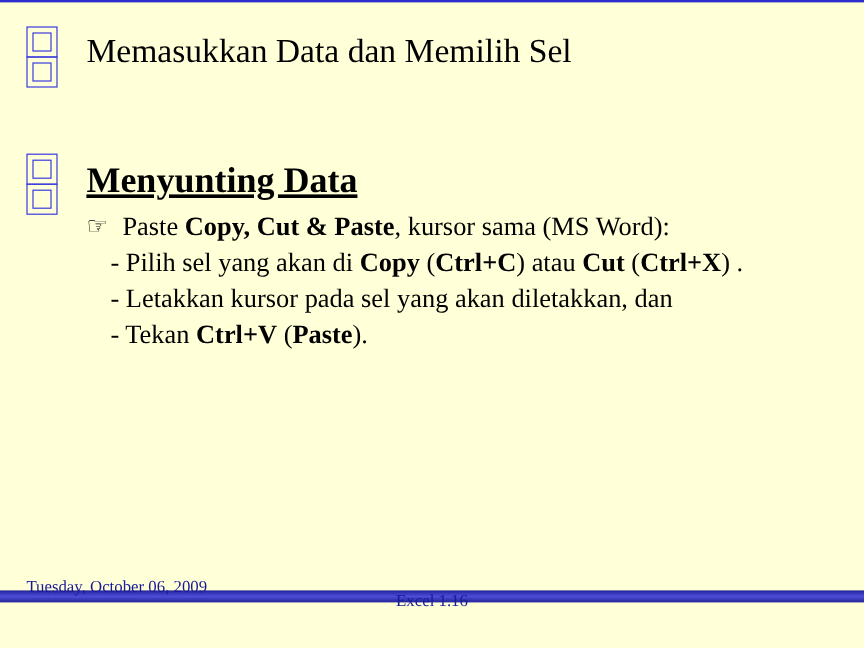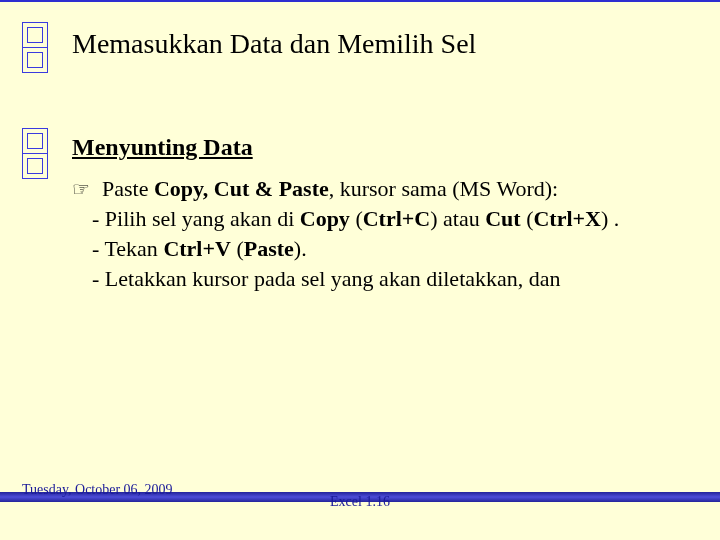--- a/index.html
+++ b/index.html
@@ -40,21 +40,21 @@
   .title {
     position: absolute;
     left: 72px; top: 28px;
     font-size: 28px;
     color: #000;
     font-weight: 400;
   }
   .subtitle {
     position: absolute;
     left: 72px; top: 134px;
-    font-size: 24px;
+    font-size: 30px;
     color: #000;
     font-weight: 700;
     text-decoration: underline;
   }
   .body-block {
     position: absolute;
     left: 72px; top: 174px;
     width: 600px;
   }
   .bullet-row {
@@ -131,22 +131,22 @@
   <div class="body-block">
     <div class="bullet-row">
       <div class="bullet-icon">☞</div>
       <div class="bullet-text">
         <span>Paste </span><b>Copy, Cut &amp; Paste</b><span>, kursor sama (MS Word):</span>
       </div>
     </div>
     <div class="indent-line">
       <span>- Pilih sel yang akan di </span><b>Copy</b><span> (</span><b>Ctrl+C</b><span>) atau </span><b>Cut</b><span> (</span><b>Ctrl+X</b><span>) .</span>
     </div>
+    <div class="indent-line">- Letakkan kursor pada sel yang akan diletakkan, dan</div>
     <div class="indent-line">
       <span>- Tekan </span><b>Ctrl+V</b><span> (</span><b>Paste</b><span>).</span>
     </div>
-    <div class="indent-line">- Letakkan kursor pada sel yang akan diletakkan, dan</div>
   </div>
 
   <div class="footer-bar"></div>
   <div class="footer-left">Tuesday, October 06, 2009</div>
   <div class="footer-center">Excel 1.16</div>
 </div>
 
 </body></html>

